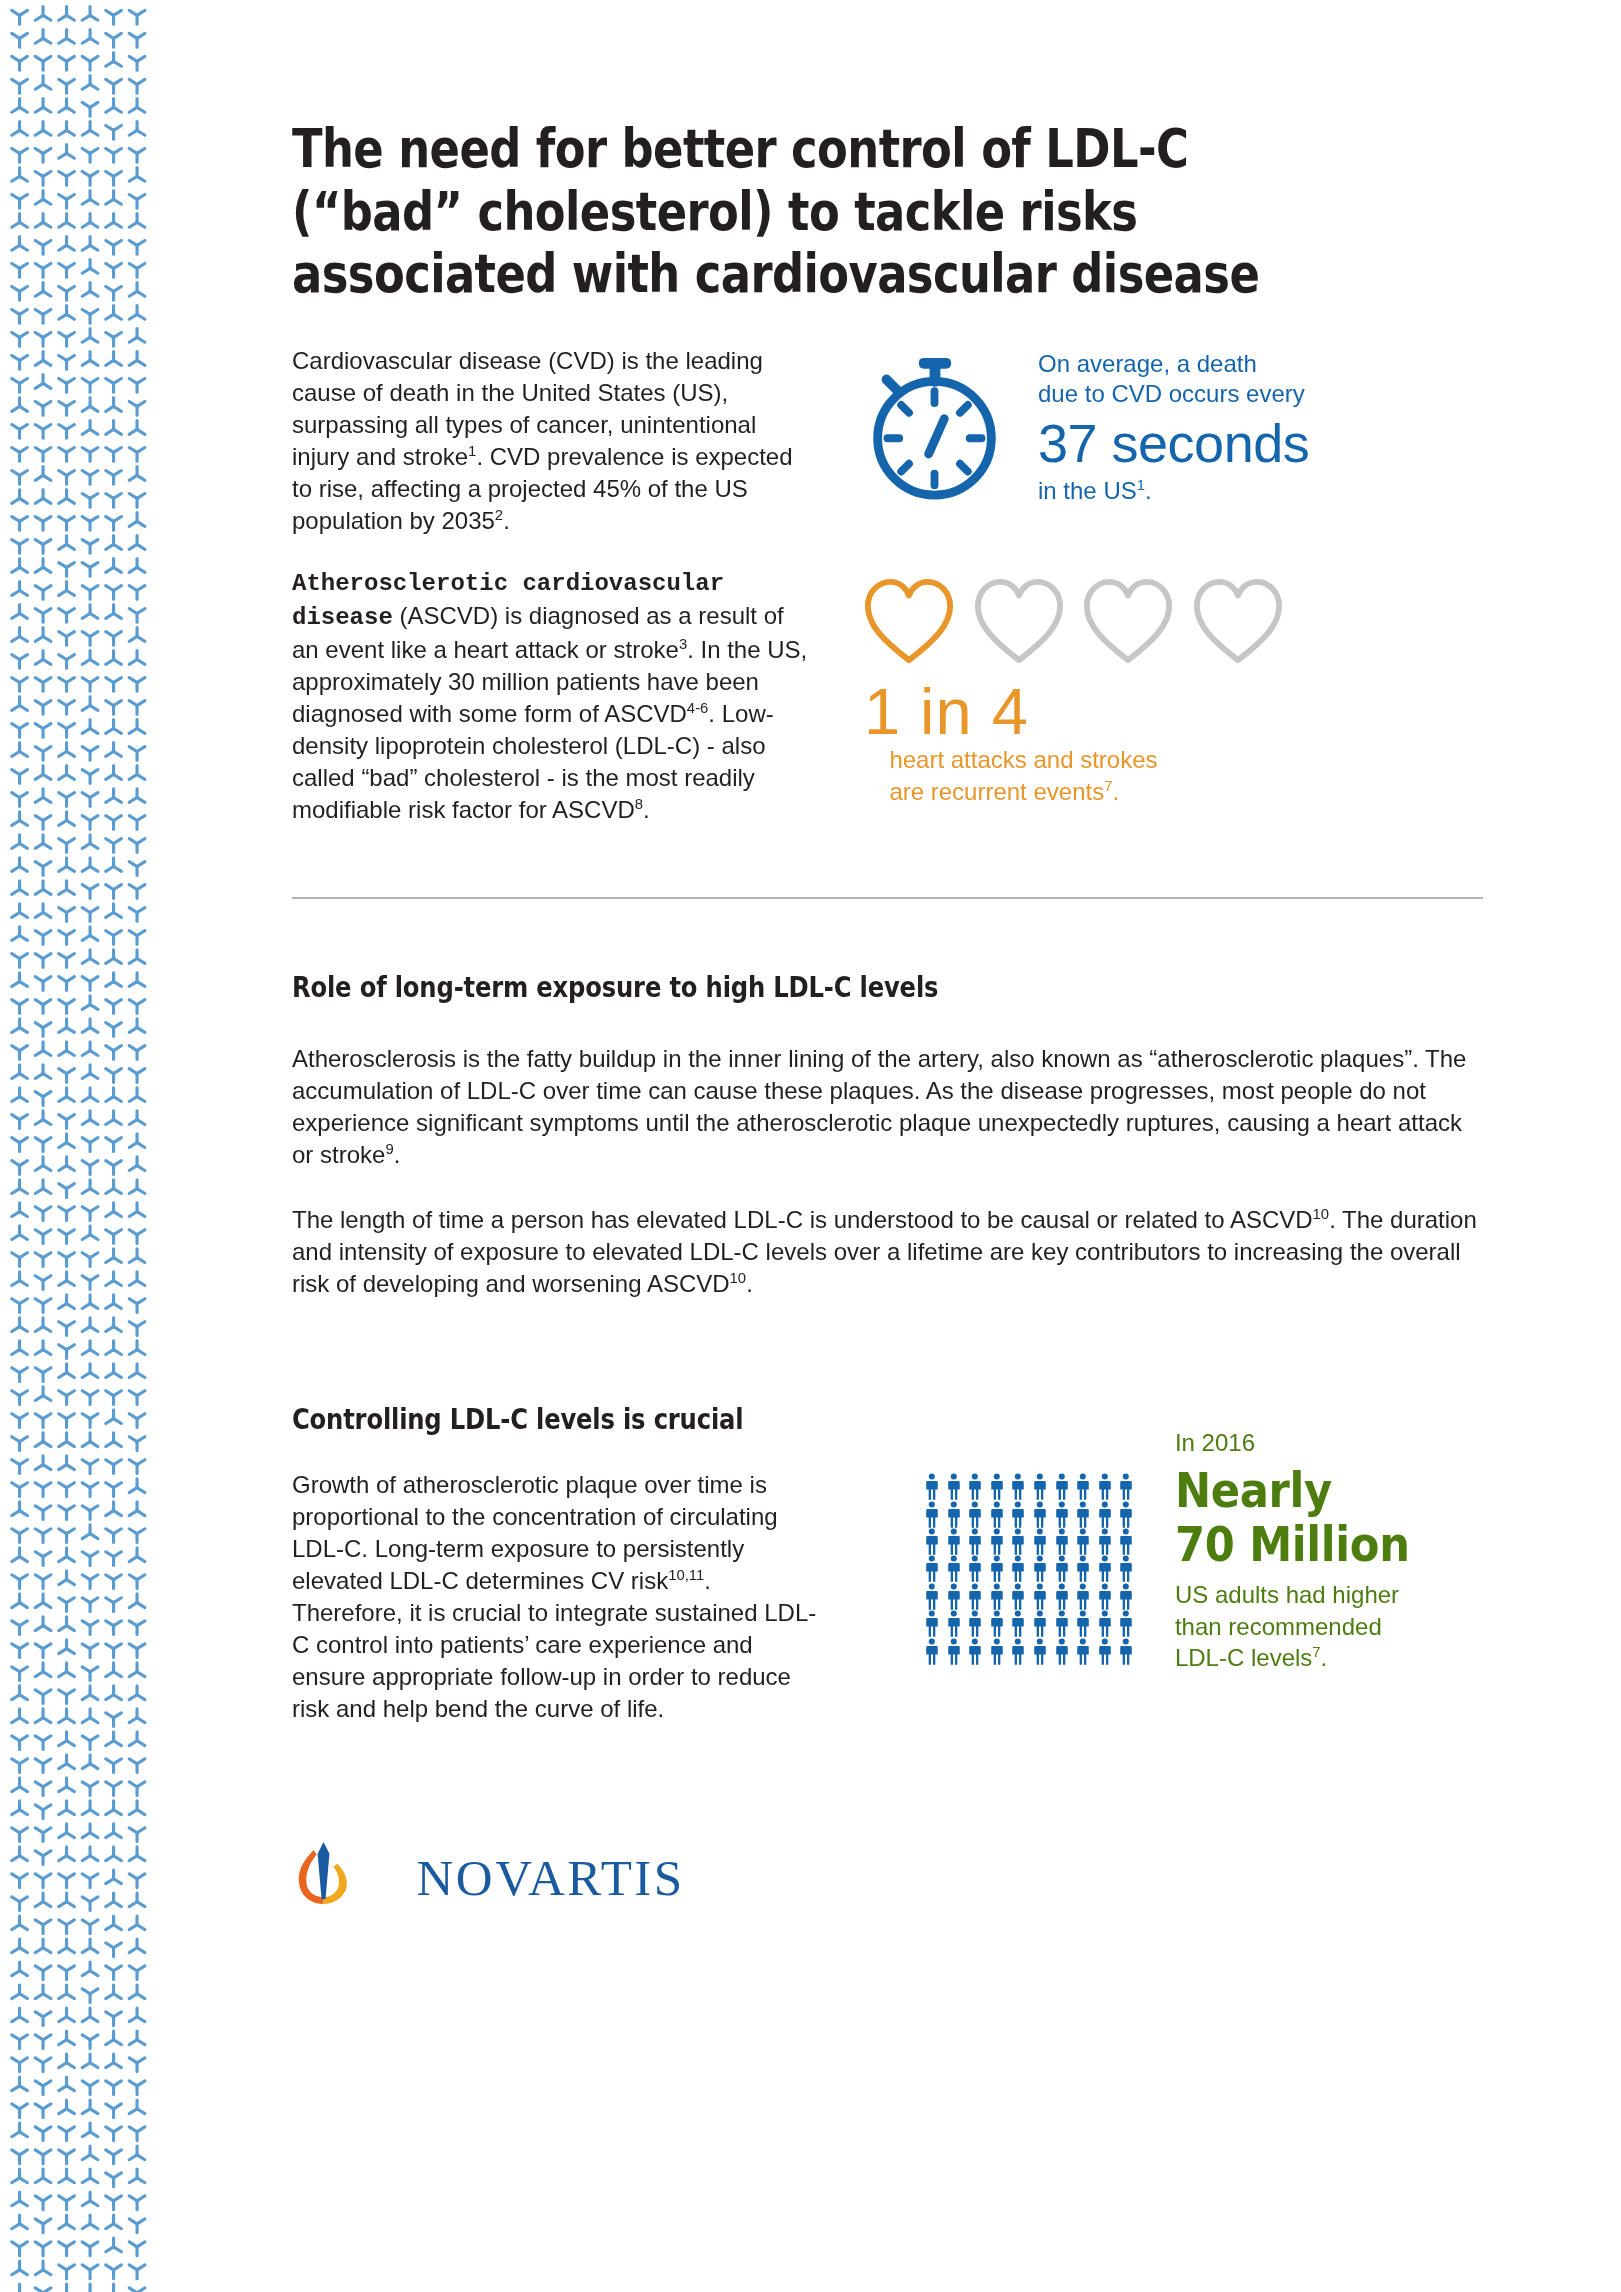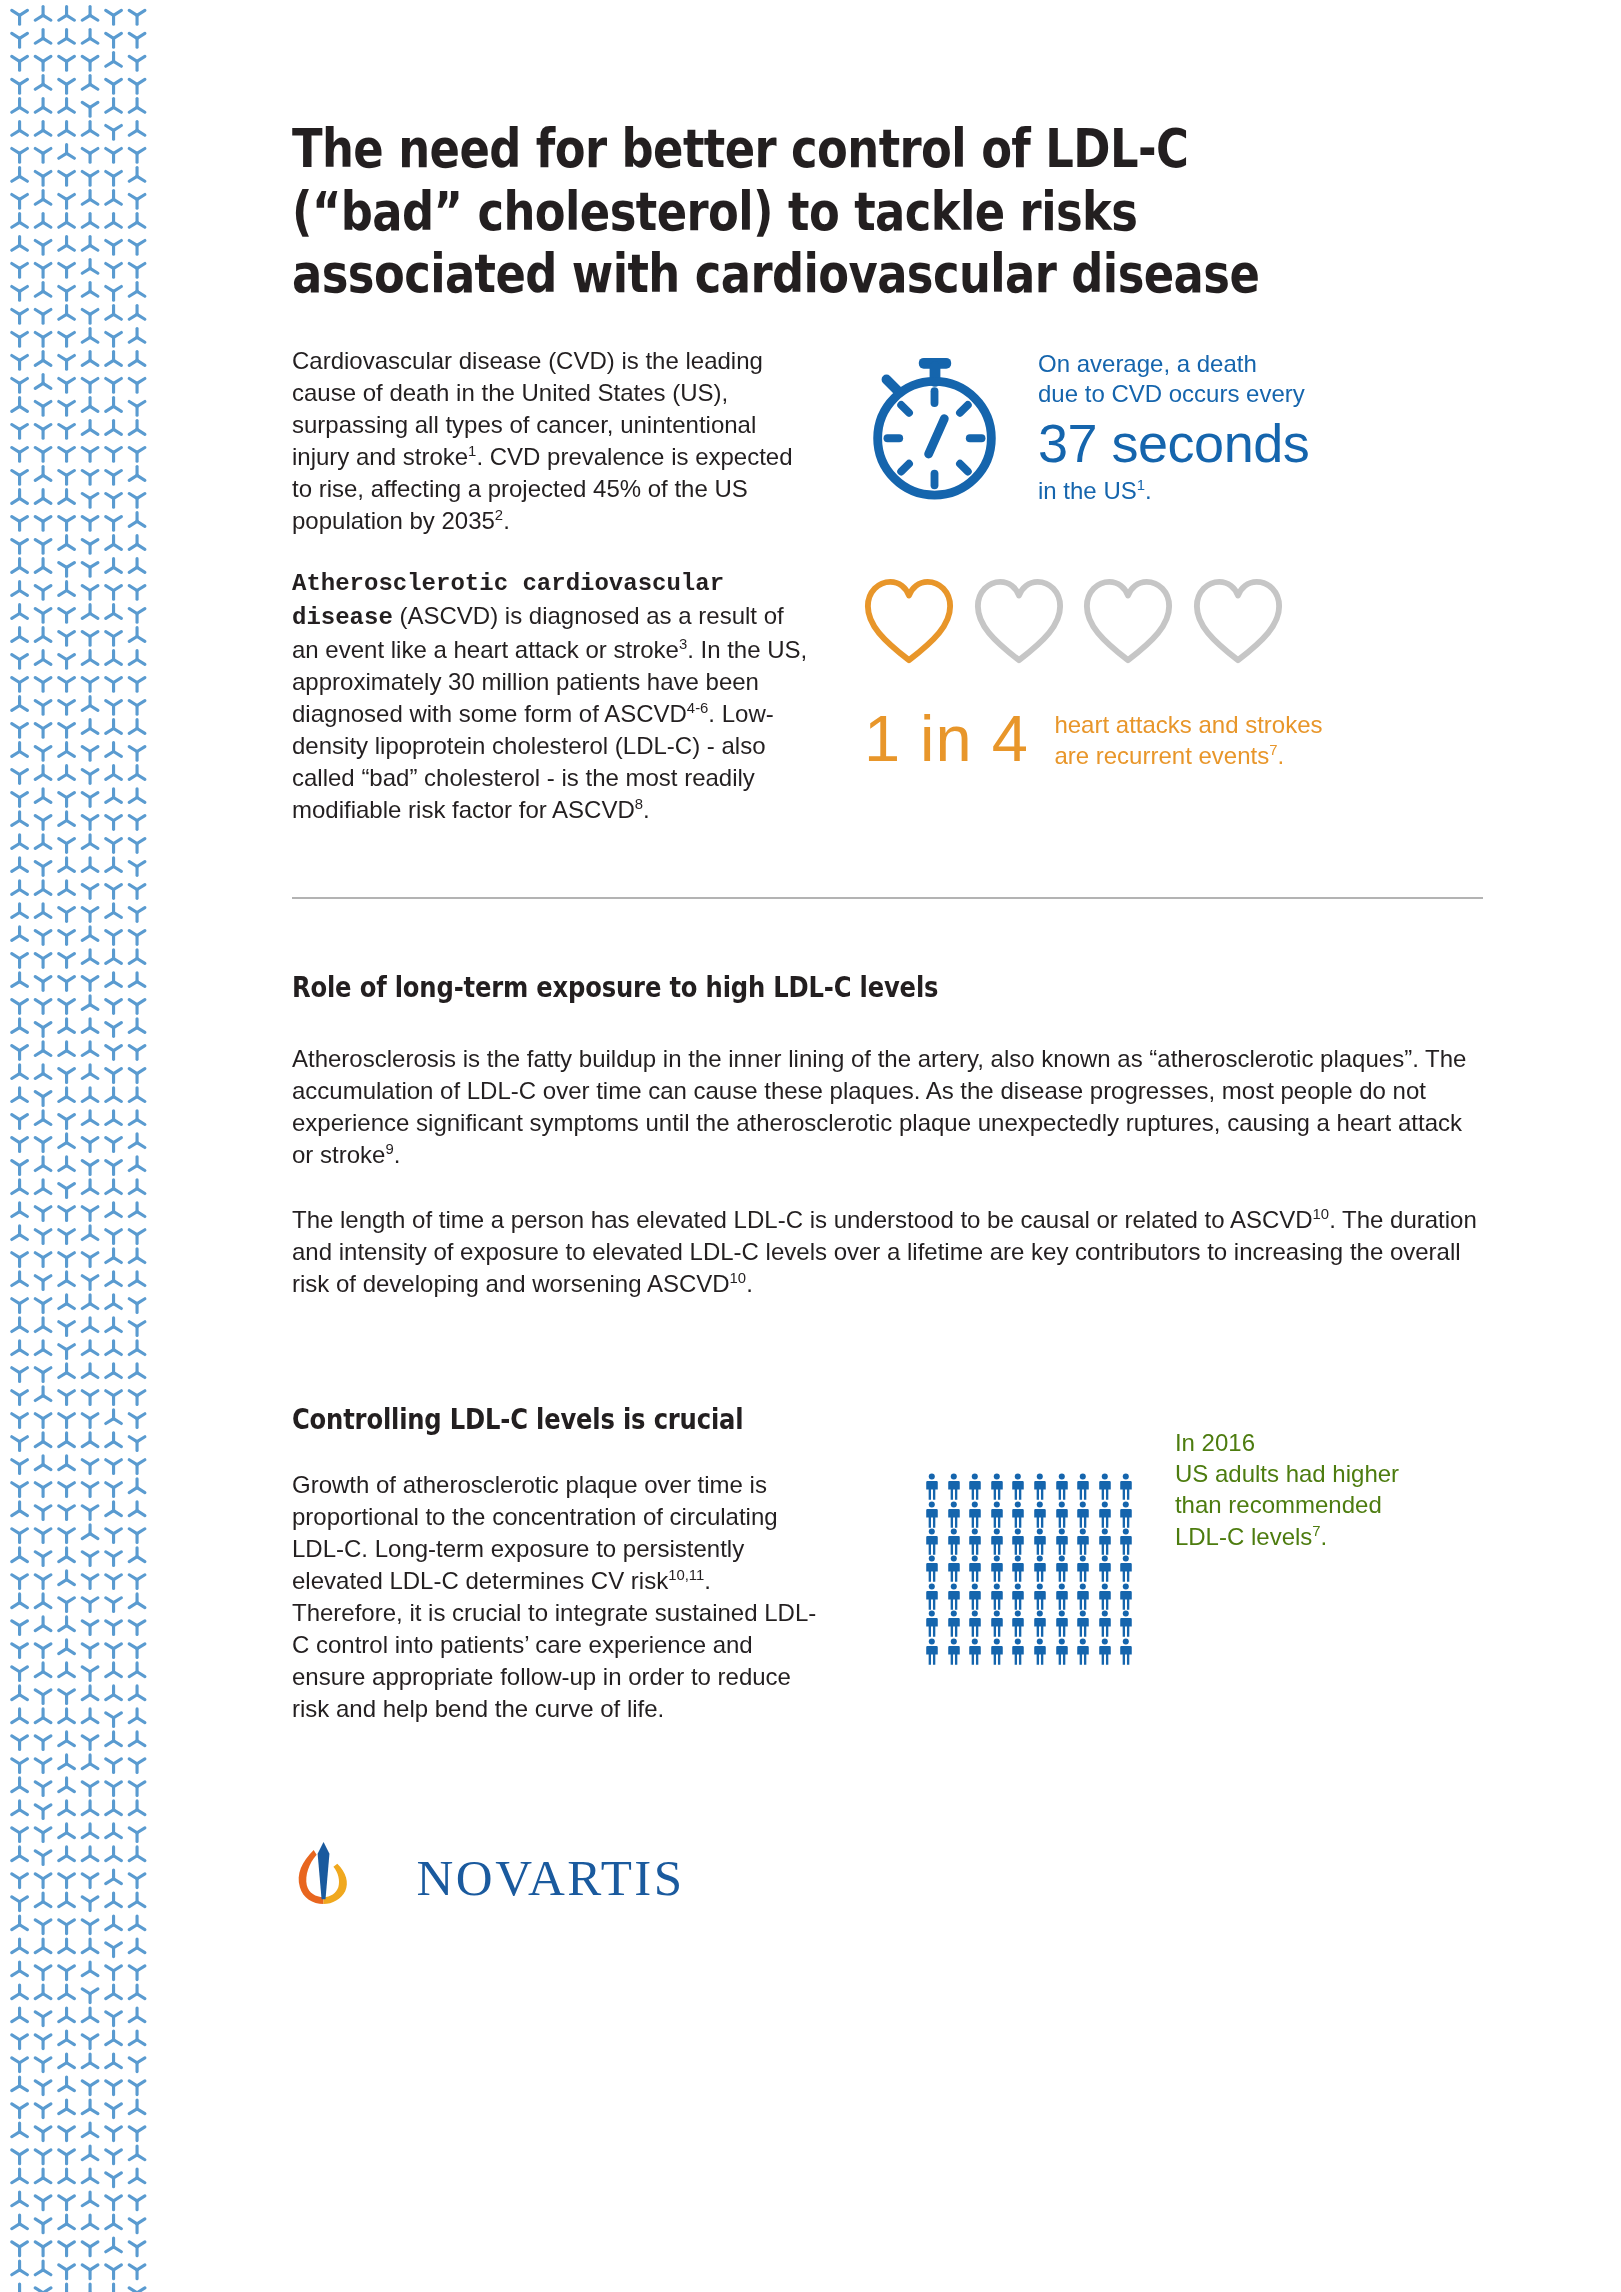--- a/index.html
+++ b/index.html
@@ -109,24 +109,25 @@
   .hearts-row {
     display: flex;
     gap: 15.7px;
     margin-top: 69px;
     margin-left: 2px;
   }
   .hearts-row svg { display: block; }
 
   .stat-oneinfour {
     display: flex;
-    align-items: flex-end;
-    margin-top: 38px;
+    align-items: flex-start;
+    margin-top: 11px;
     margin-left: 3.9px;
     color: #e8962a;
+    flex-direction: column;
   }
   .oneinfour-num {
     font-size: 65px;
     line-height: 1;
     letter-spacing: 1px;
     flex: 0 0 auto;
   }
   .oneinfour-text {
     padding-left: 25.5px;
     font-size: 24px;
@@ -1360,20 +1361,24 @@
               </span>
               <span>
                 <svg width="19.6" height="27.4" viewBox="0 0 20 28" xmlns="http://www.w3.org/2000/svg">
                   <circle cx="10" cy="3.6" r="3.1" fill="#1565ad"></circle>
                   <path d="M5.1 8.2 h9.8 a1.2 1.2 0 0 1 1.2 1.2 v7.4 h-2.5 v10.6 h-2.4 v-10.6 h-2.0 v10.6 h-2.4 v-10.6 h-2.5 v-7.4 a1.2 1.2 0 0 1 1.2 -1.2 z" fill="#1565ad"></path>
                 </svg>
               </span>
             </div>
           <div class="million-text">
             <div class="million-year">In 2016</div>
+            <div class="million-big">
+              <div>Nearly</div>
+              <div>70 Million</div>
+            </div>
             <div class="million-tail">
               <div>US adults had higher</div>
               <div>than recommended</div>
               <div><span>LDL-C levels</span><sup>7</sup><span>.</span></div>
             </div>
           </div>
         </div>
       </div>
     </div>
 

